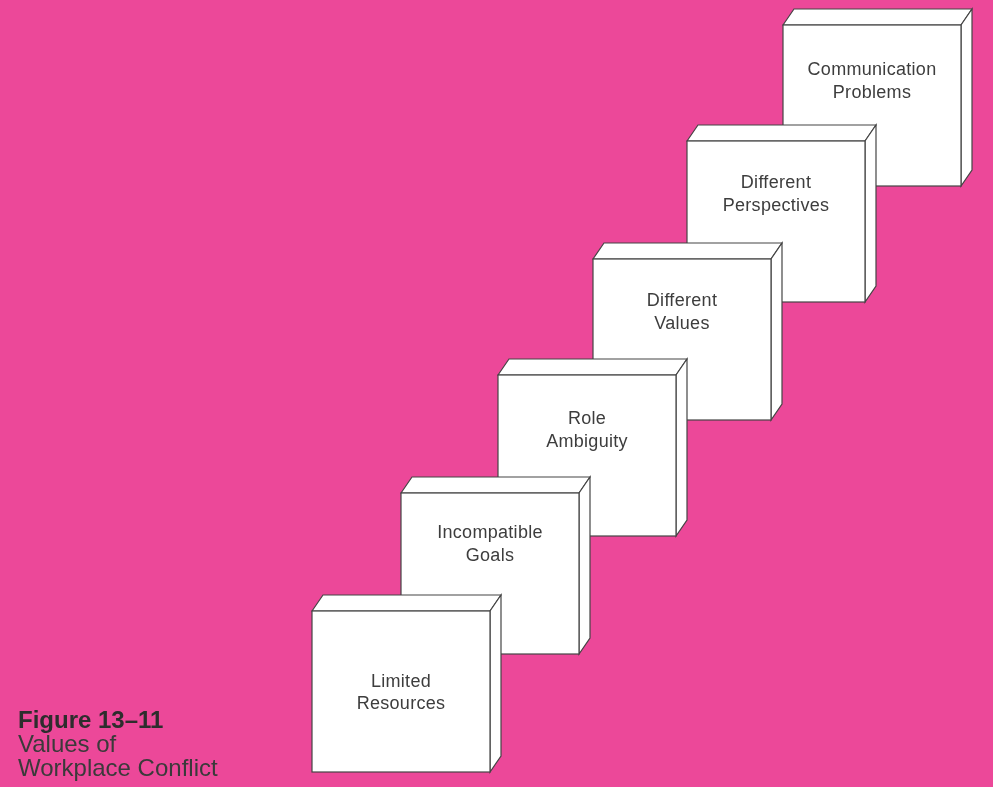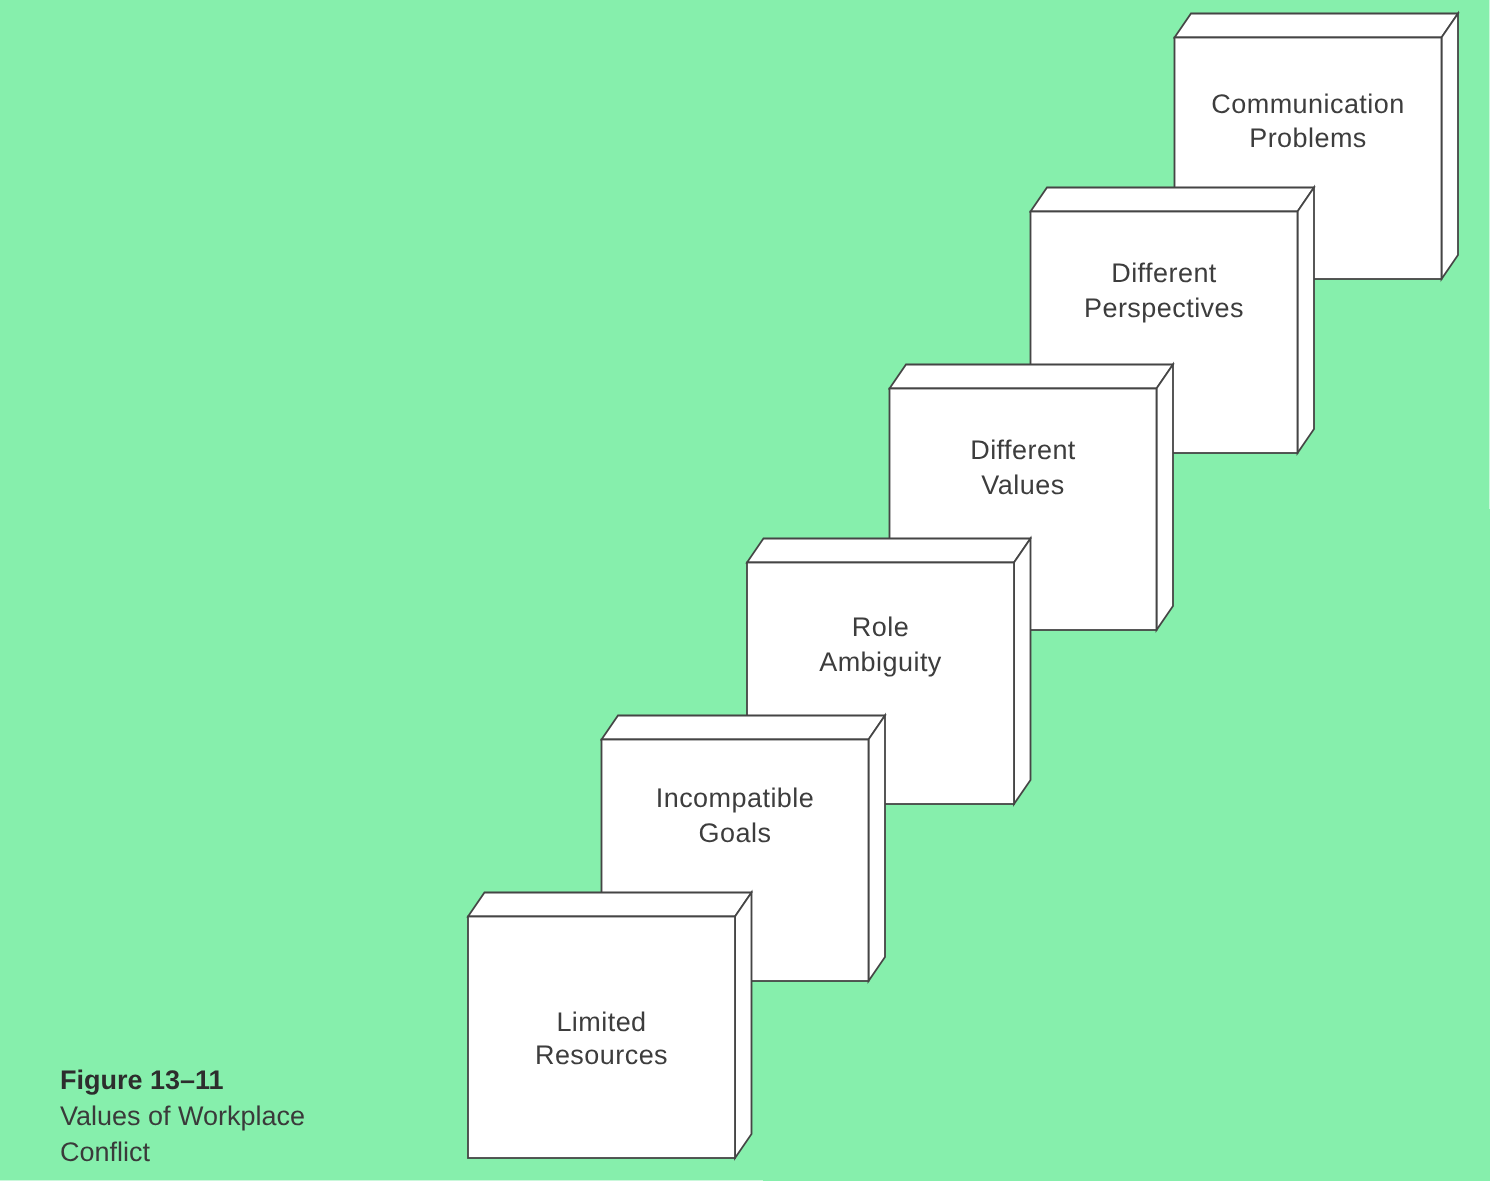--- a/index.html
+++ b/index.html
@@ -4,21 +4,21 @@
 <style>
   html, body {
     margin: 0;
     padding: 0;
     background: #ffffff;
   }
   .page {
     position: relative;
     width: 993px;
     height: 787px;
-    background: #86efac;
+    background: #ec4899;
     overflow: hidden;
     font-family: "Liberation Sans", sans-serif;
   }
   svg.diagram {
     position: absolute;
     left: 0;
     top: 0;
   }
   .box-face {
     fill: #ffffff;
@@ -31,24 +31,23 @@
     font-family: "Liberation Sans", sans-serif;
     font-size: 18px;
     text-anchor: middle;
     letter-spacing: 0.3px;
   }
   .caption {
     position: absolute;
     left: 18px;
     top: 708px;
     width: 205px;
-    font-size: 18px;
+    font-size: 24px;
     line-height: 24px;
     color: #3a3a3a;
-    margin-left: 22px;
   }
   .caption-label {
     font-weight: bold;
     color: #2d2d2d;
   }
 </style>
 </head>
 <body>
 
 <div class="page">

